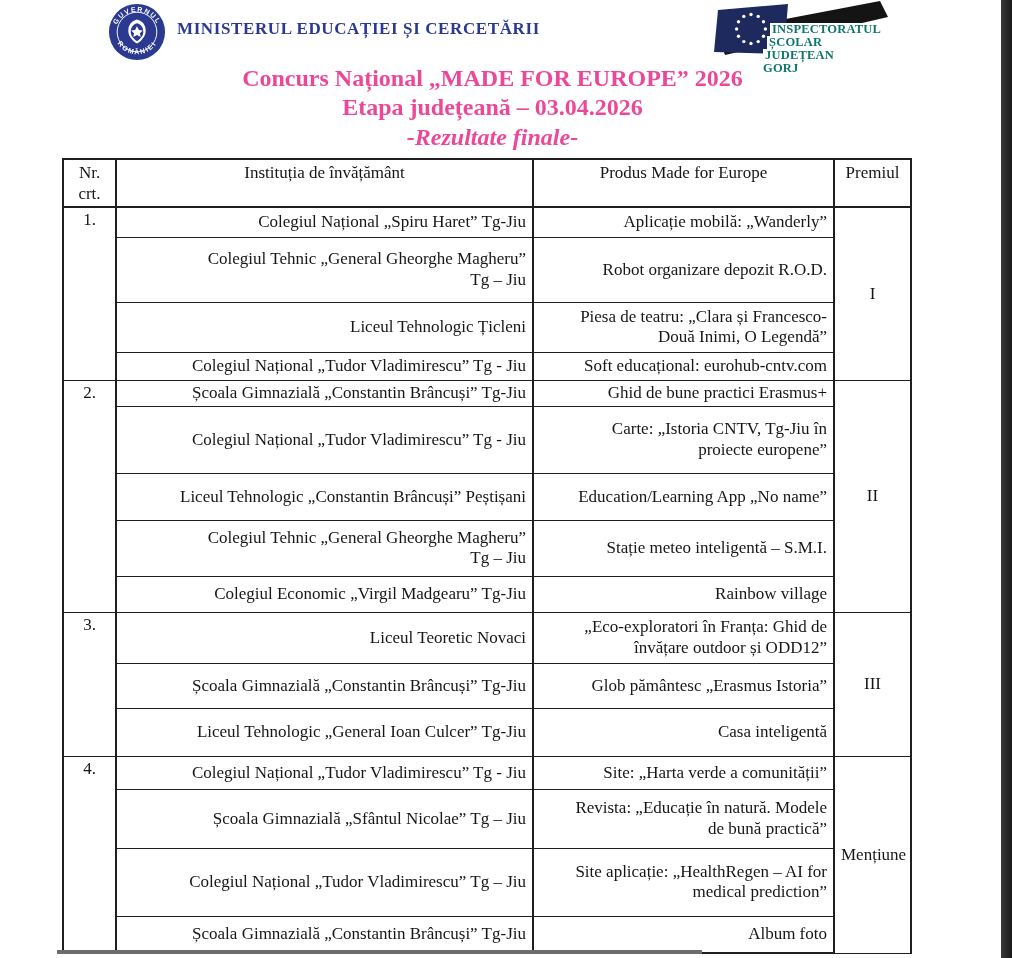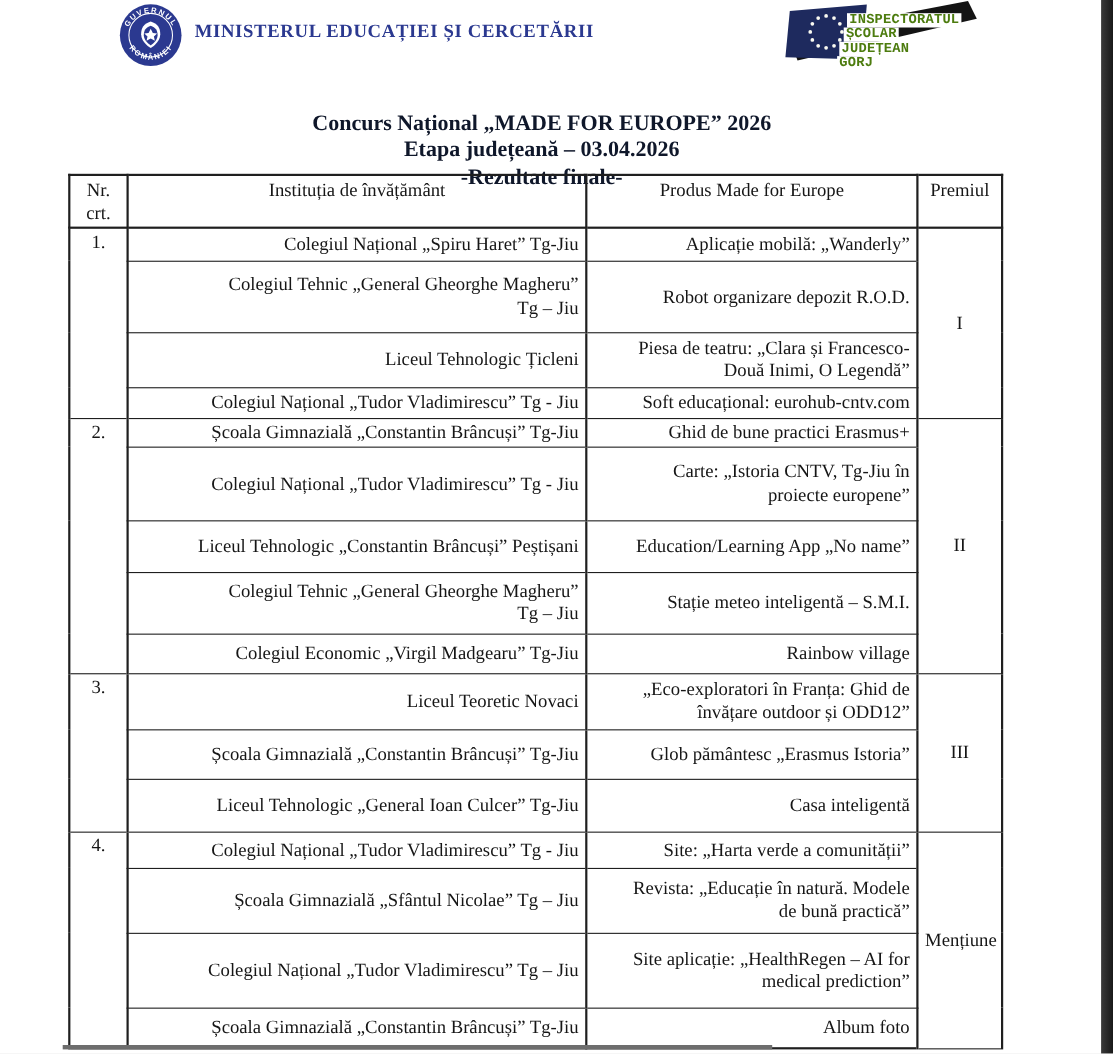--- a/index.html
+++ b/index.html
@@ -16,34 +16,34 @@
   
   .gov-logo{position:absolute;left:108px;top:3px;width:58px;height:58px;}
   .ministry-name{
     position:absolute;left:177px;top:19px;
     font-family:"Liberation Serif","DejaVu Serif",serif;
     font-weight:bold;font-size:17px;letter-spacing:.6px;color:var(--ministry-blue);
     white-space:nowrap;
   }
   .insp-logo-svg{position:absolute;left:712px;top:0;}
   .insp-text{
-    position:absolute;left:770px;top:12px;
-    font-family:Liberation Mono, monospace;
-    font-weight:700;font-size:12.5px;line-height:13px;color:#4d7c0f;letter-spacing:.2px;
+    position:absolute;left:770px;top:23px;
+    font-family:Liberation Serif, serif;
+    font-weight:700;font-size:12.5px;line-height:13px;color:#0f766e;letter-spacing:.2px;
   }
   .insp-text div{background:#ffffff;display:table;padding:0 2px;}
   .insp-text div:nth-child(2){margin-left:-3px;}
   .insp-text div:nth-child(3){margin-left:-7px;}
   .insp-text div:nth-child(4){margin-left:-9px;}
   
   .title-block{
     position:absolute;left:0;top:64px;width:985px;text-align:center;
-    font-weight:bold;font-size:20px;line-height:1.22;color:#0f172a;margin-top:36px;
-  }
-  .title-line3{}
+    font-weight:bold;font-size:24px;line-height:1.22;color:#ec4899;
+  }
+  .title-line3{font-style:italic;}
   
   table.results{
     position:absolute;left:62px;top:158px;border-collapse:collapse;table-layout:fixed;
     width:848px;font-size:17px;color:var(--text-color);
   }
   table.results th,table.results td{
     border:1px solid var(--border-color);
     border-left-width:2px;border-right-width:2px;
     padding:2px 6px;line-height:1.22;overflow:hidden;
   }

